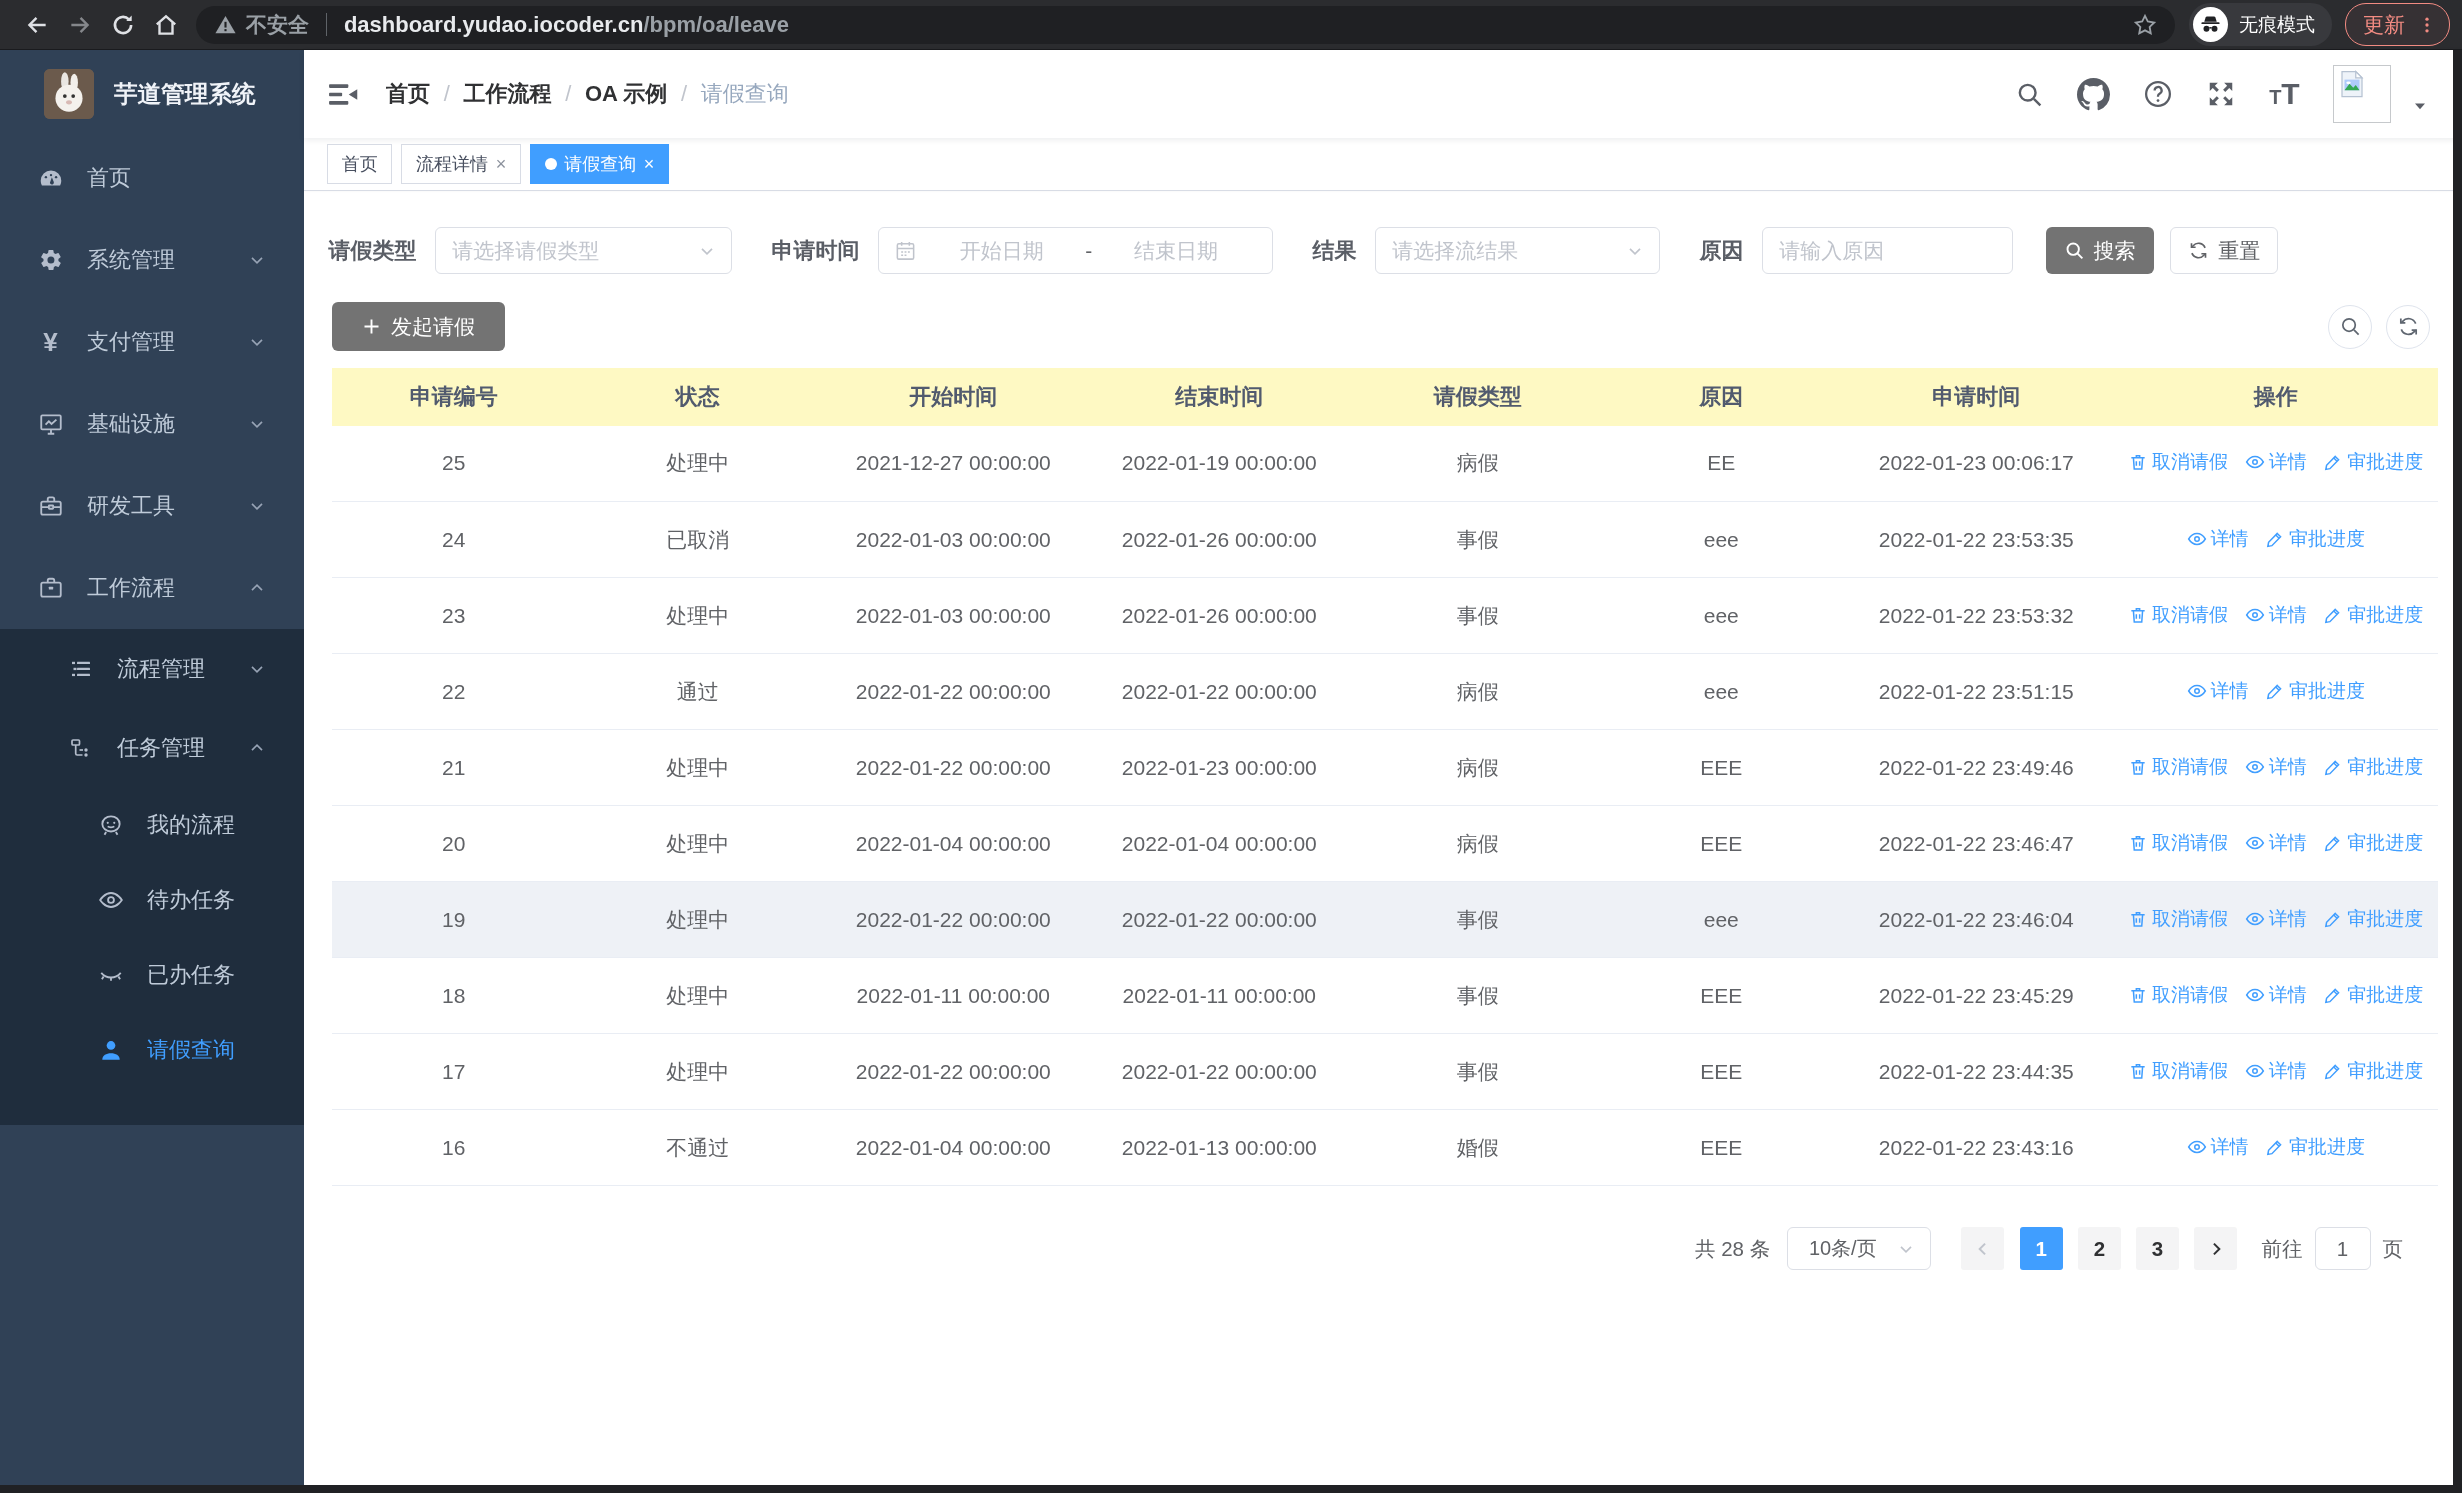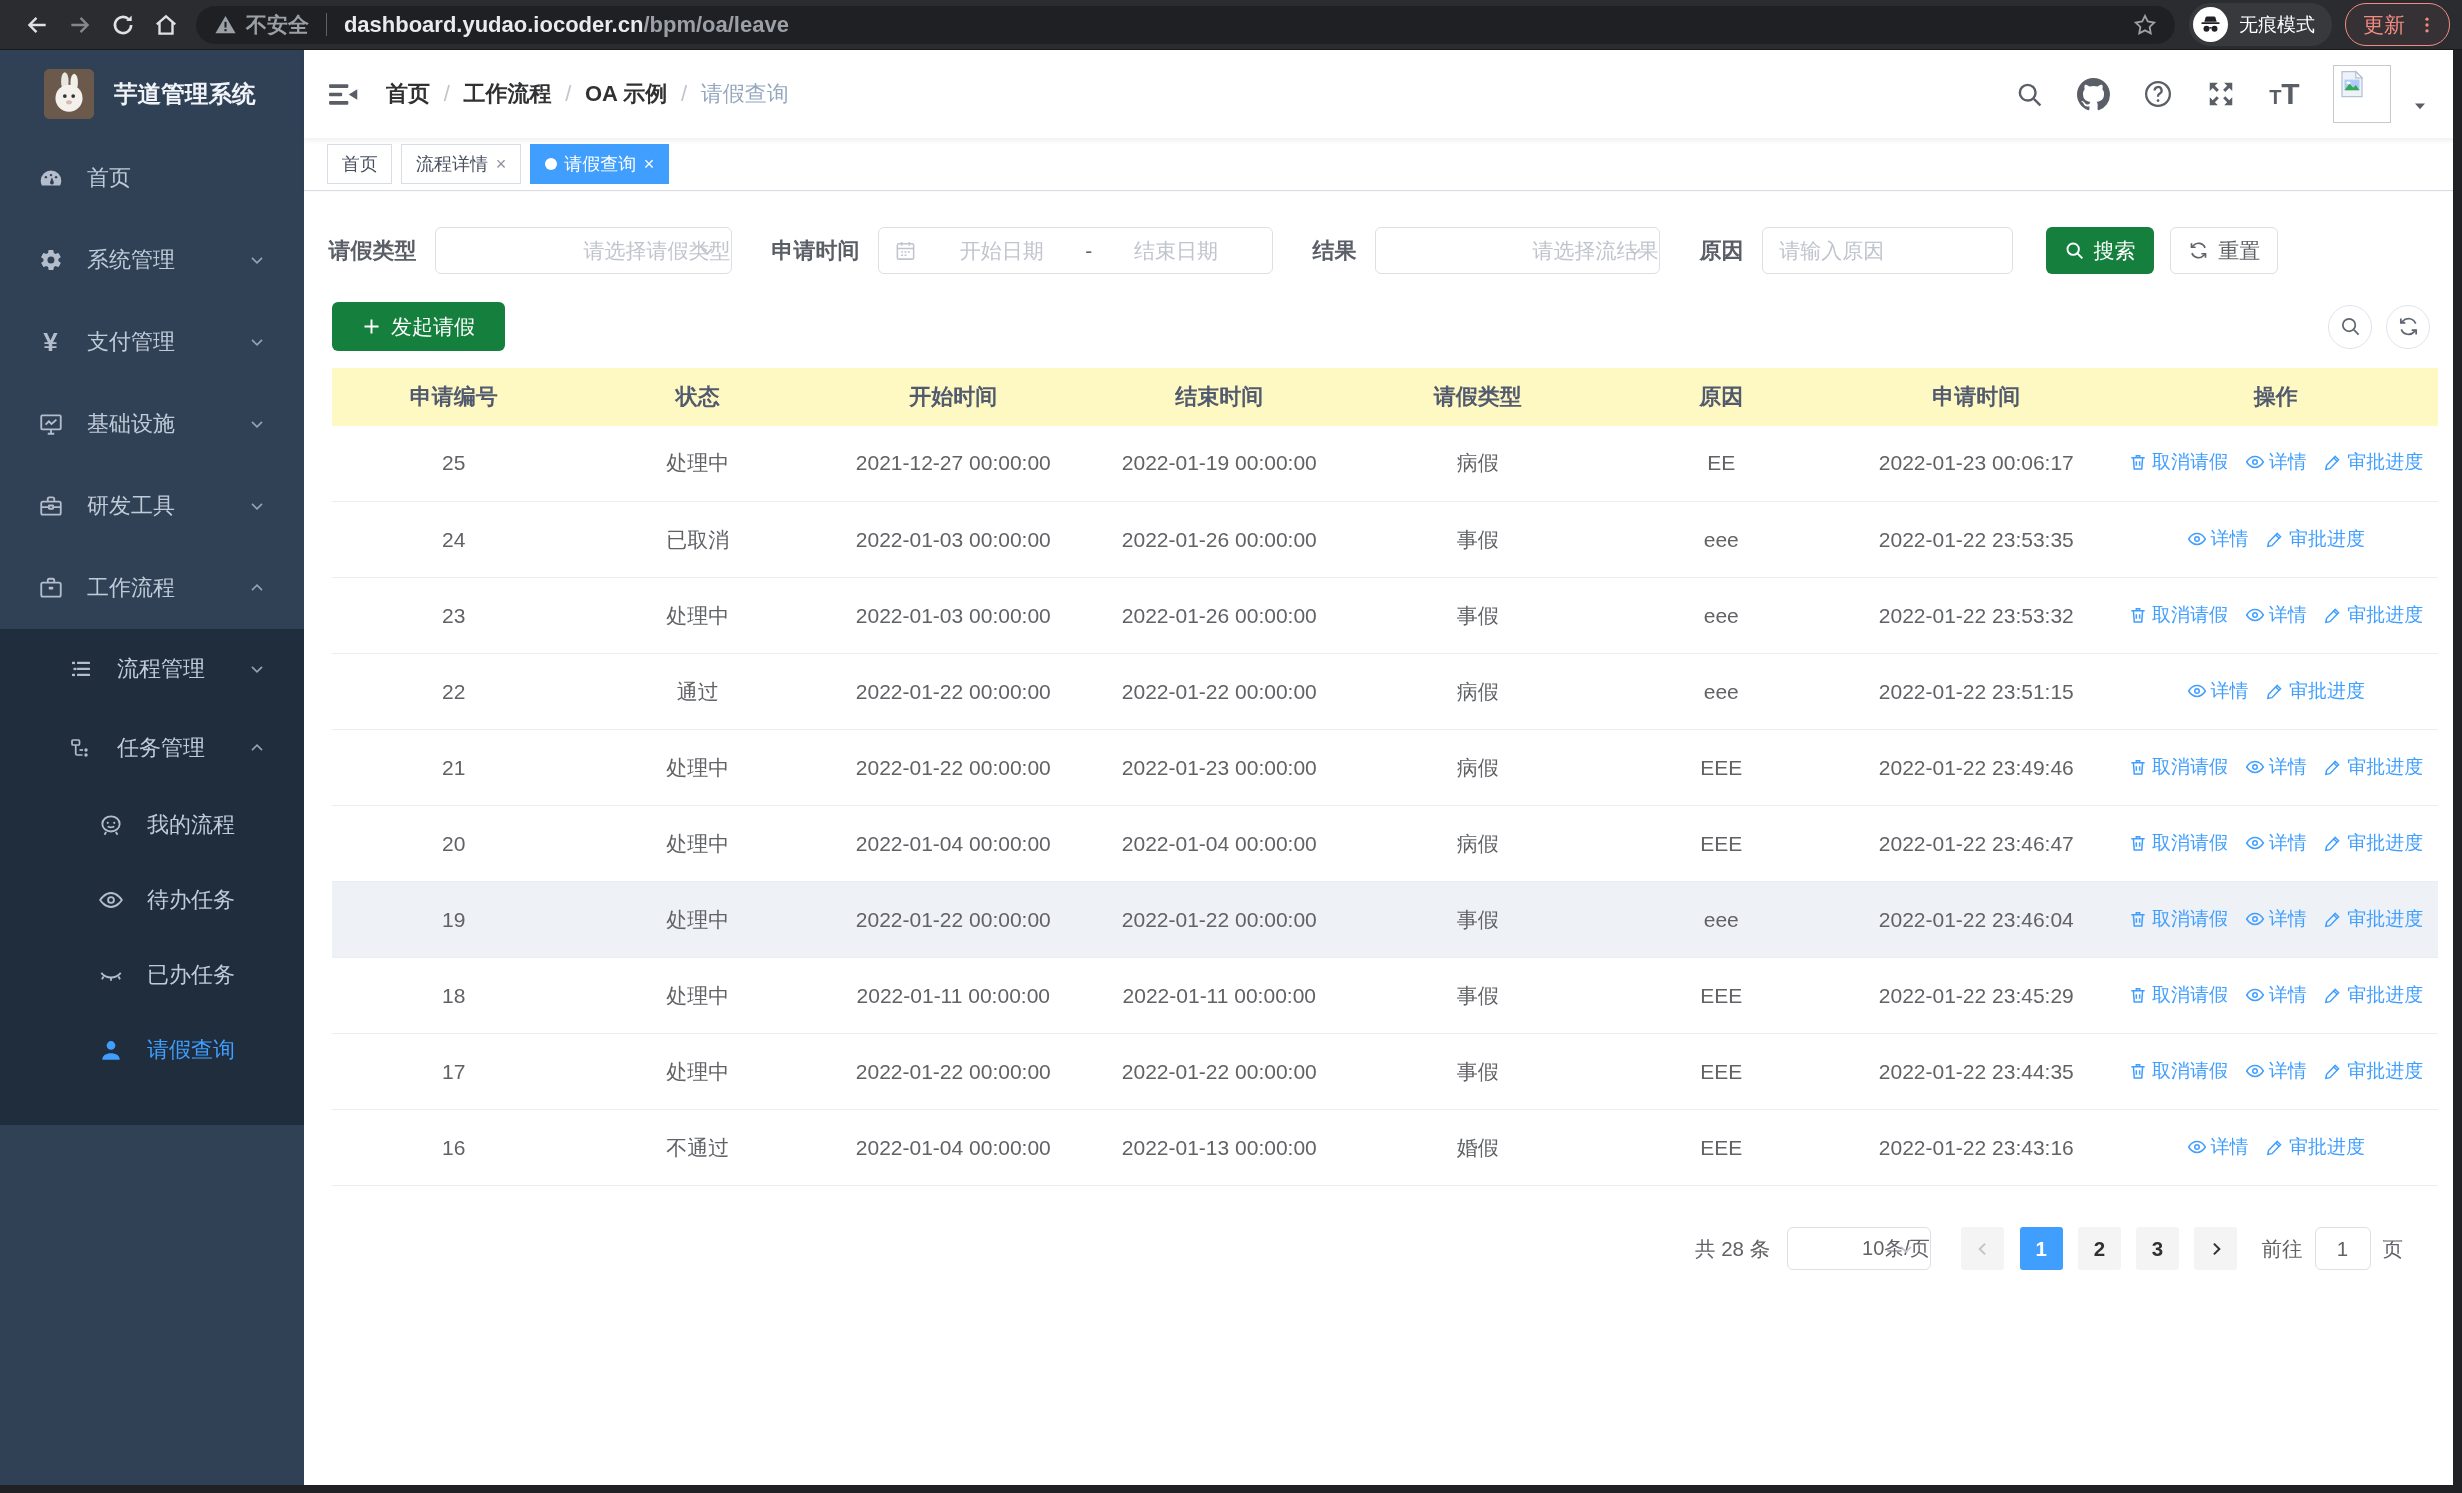--- a/index.html
+++ b/index.html
@@ -70,36 +70,36 @@
   .tag.active { background:#409eff; border-color:#409eff; color:#fff; }
   .tag.active .dot { display:inline-block; }
   .tag.active .tag-close { color:#fff; }
 
   
   .content { flex:1; padding:35px 29px 0 23px; background:#fff; }
   .filters { display:flex; align-items:center; height:49px; margin-left:1.5px; flex-wrap:nowrap; }
   .f-label { font-size:22px; font-weight:700; color:#5a5e66; margin-right:18px; white-space:nowrap; }
   .f-group { display:flex; align-items:center; margin-right:40px; }
   .box { height:47px; border:0.8px solid #dcdfe6; border-radius:6px; background:#fff; display:flex;
-    align-items:center; position:relative; font-size:21px;justify-content:flex-end; }
+    align-items:center; position:relative; font-size:21px; }
   .ph { color:#c0c4cc; }
   .sel-arrow { position:absolute; right:13.7px; color:#c0c4cc; }
   .select1 { width:297px; padding-left:16.7px; }
   .select2 { width:285px; padding-left:16.7px; }
   .daterange { width:395px; padding:0 15px; }
   .daterange .cal { color:#c0c4cc; margin-right:4.6px; }
   .daterange .d-ph { flex:1; text-align:center; color:#c0c4cc; }
   .daterange .d-sep { color:#606266; padding:0 3px; }
   .inputbox { width:251px; }
   .inputbox input { width:100%; height:100%; border:none; outline:none; background:transparent;
     font-size:21px; padding:0 16.7px; color:#606266; font-family:inherit; }
   .inputbox input::placeholder { color:#c0c4cc; }
   .btn { height:47px; border-radius:6px; display:inline-flex; align-items:center; justify-content:center;
     gap:9px; font-size:21px; cursor:pointer; border:0.8px solid transparent; white-space:nowrap; }
-  .btn-primary { background:#15803d; color:#fff; }
+  .btn-primary { background:#737373; color:#fff; }
   .btn-plain { background:#fff; color:#606266; border-color:#dcdfe6; }
   .btn-search { width:108px; margin-right:16.7px; }
   .btn-reset { width:108px; }
 
   .toolbar-row { display:flex; align-items:center; margin-top:27px; }
   .btn-create { width:173px; height:49px; margin-left:4.6px; }
   .toolbar-right { margin-left:auto; display:flex; gap:13.7px; margin-right:3px; }
   .circle-btn { width:44px; height:44px; border-radius:50%; border:0.8px solid #dfe4ed; background:#fff;
     display:flex; align-items:center; justify-content:center; color:#5f6670; cursor:pointer; }
 

